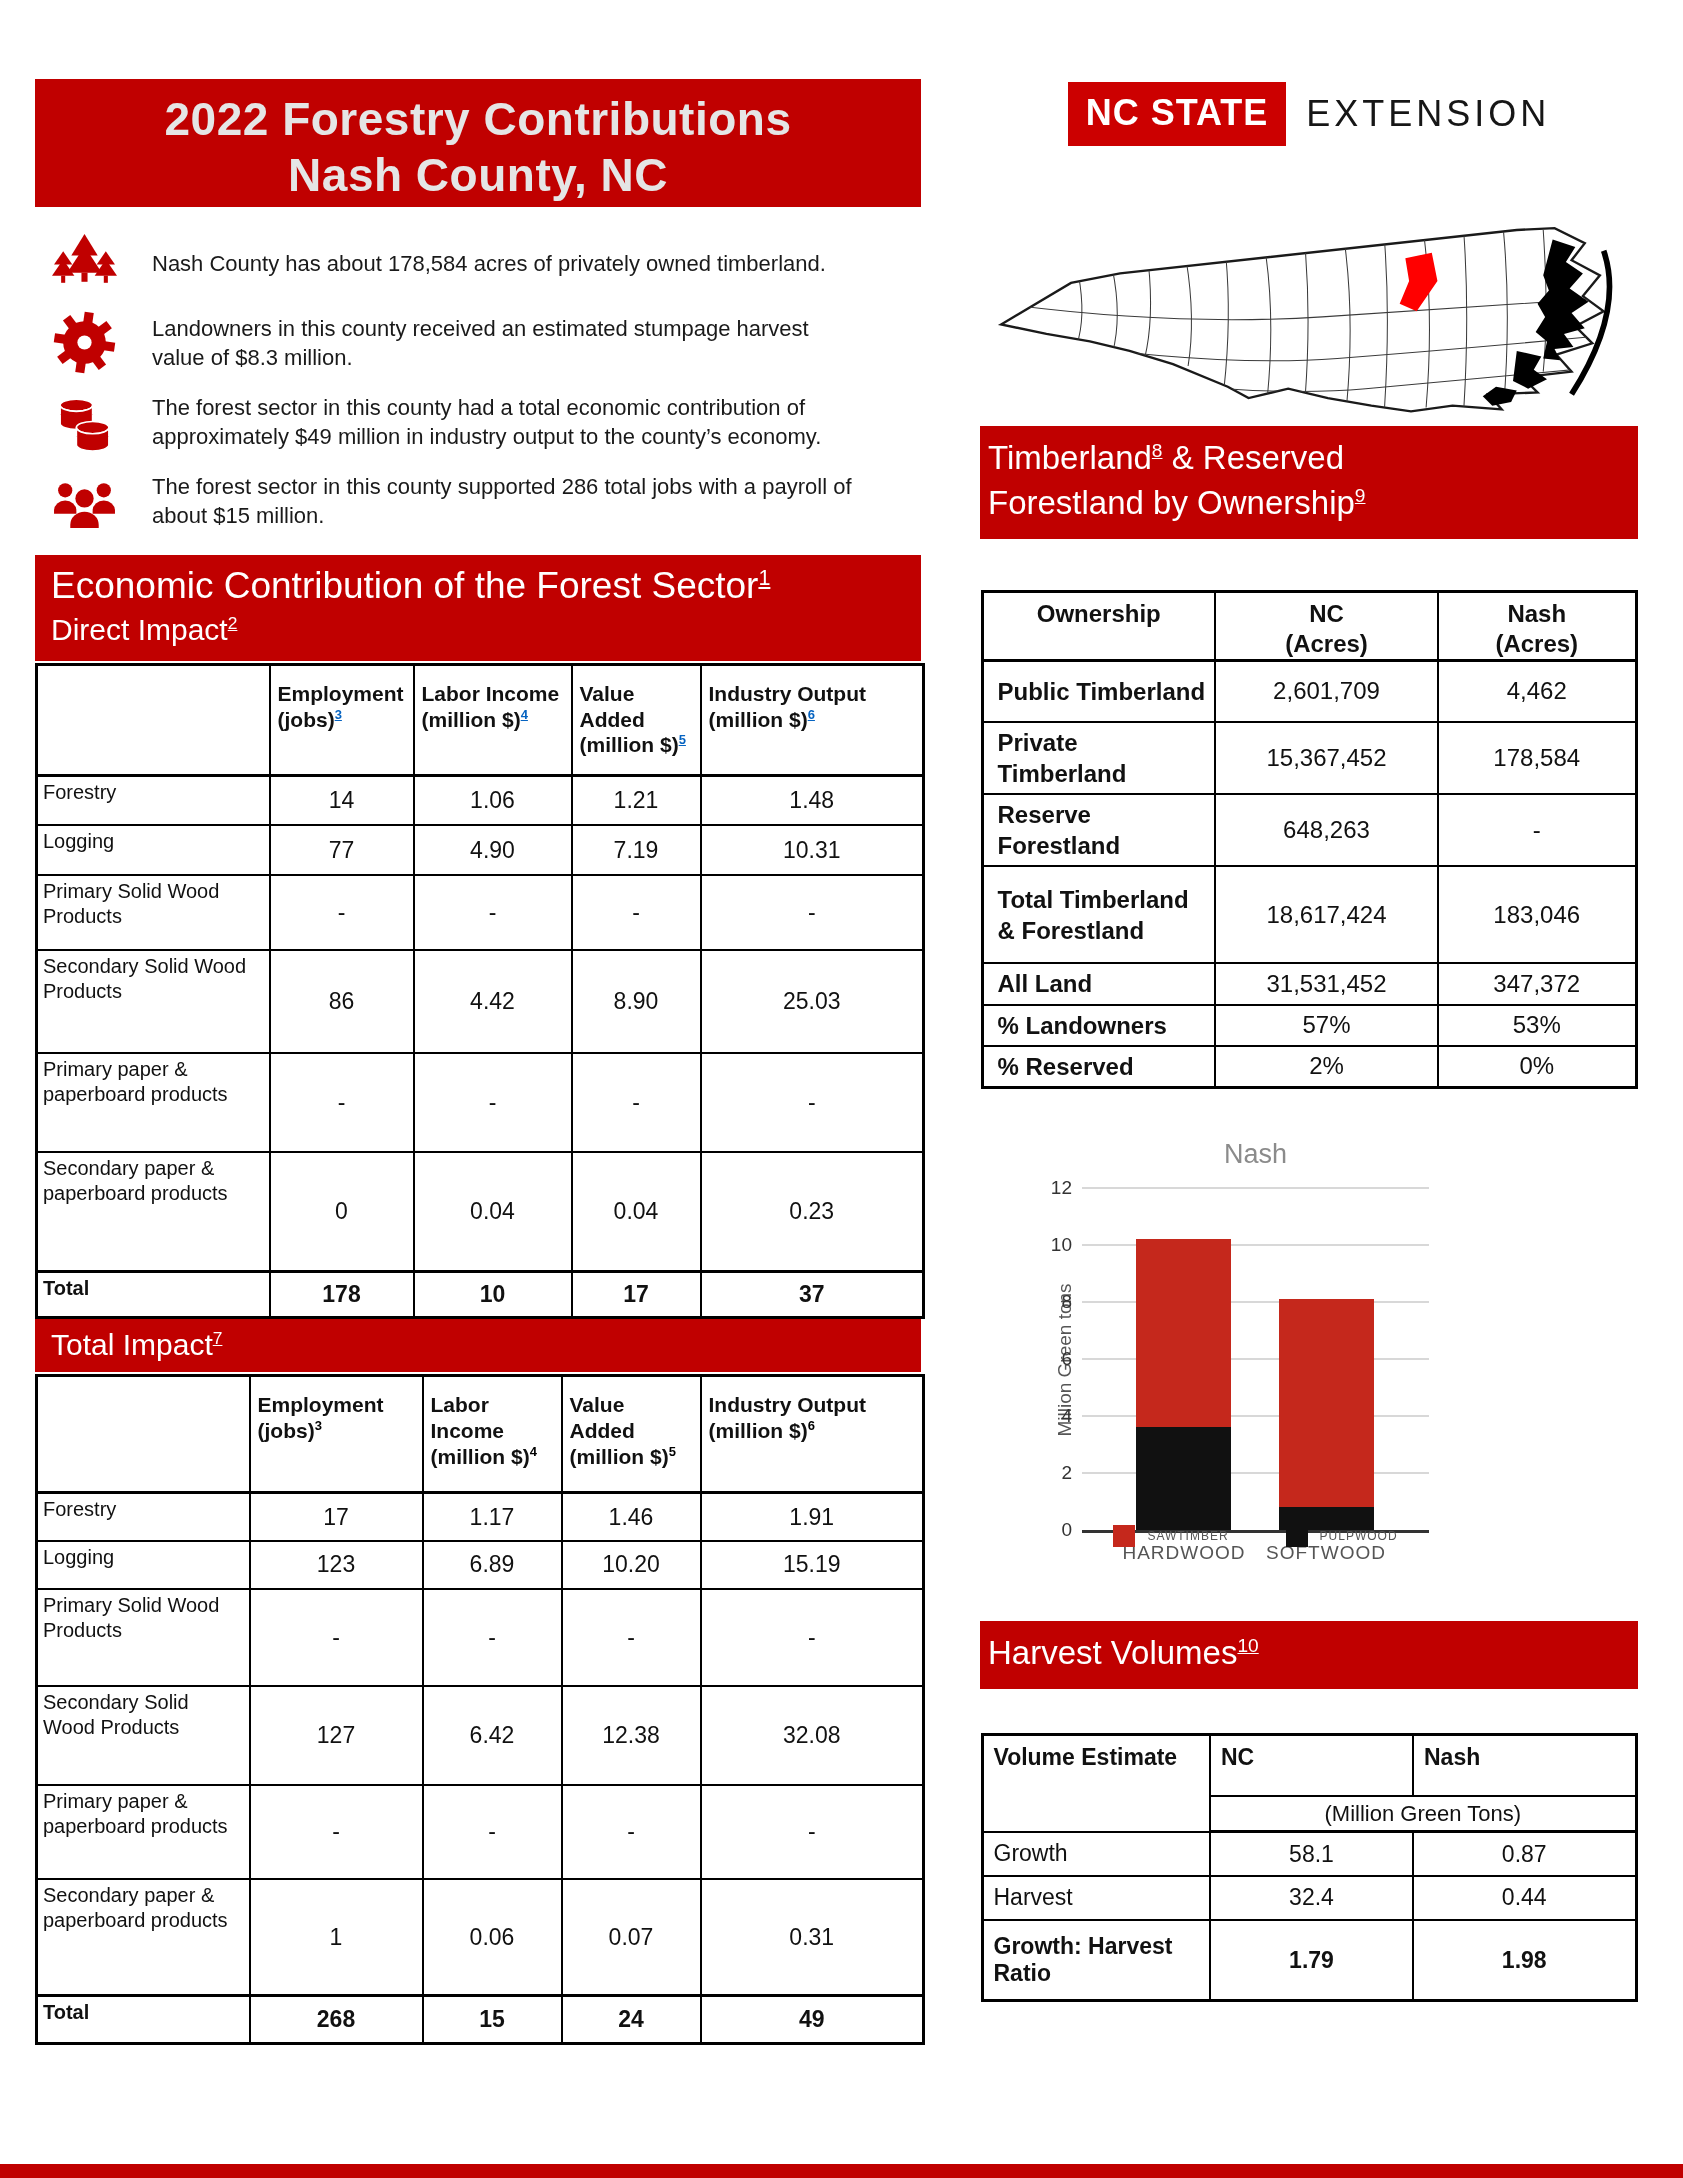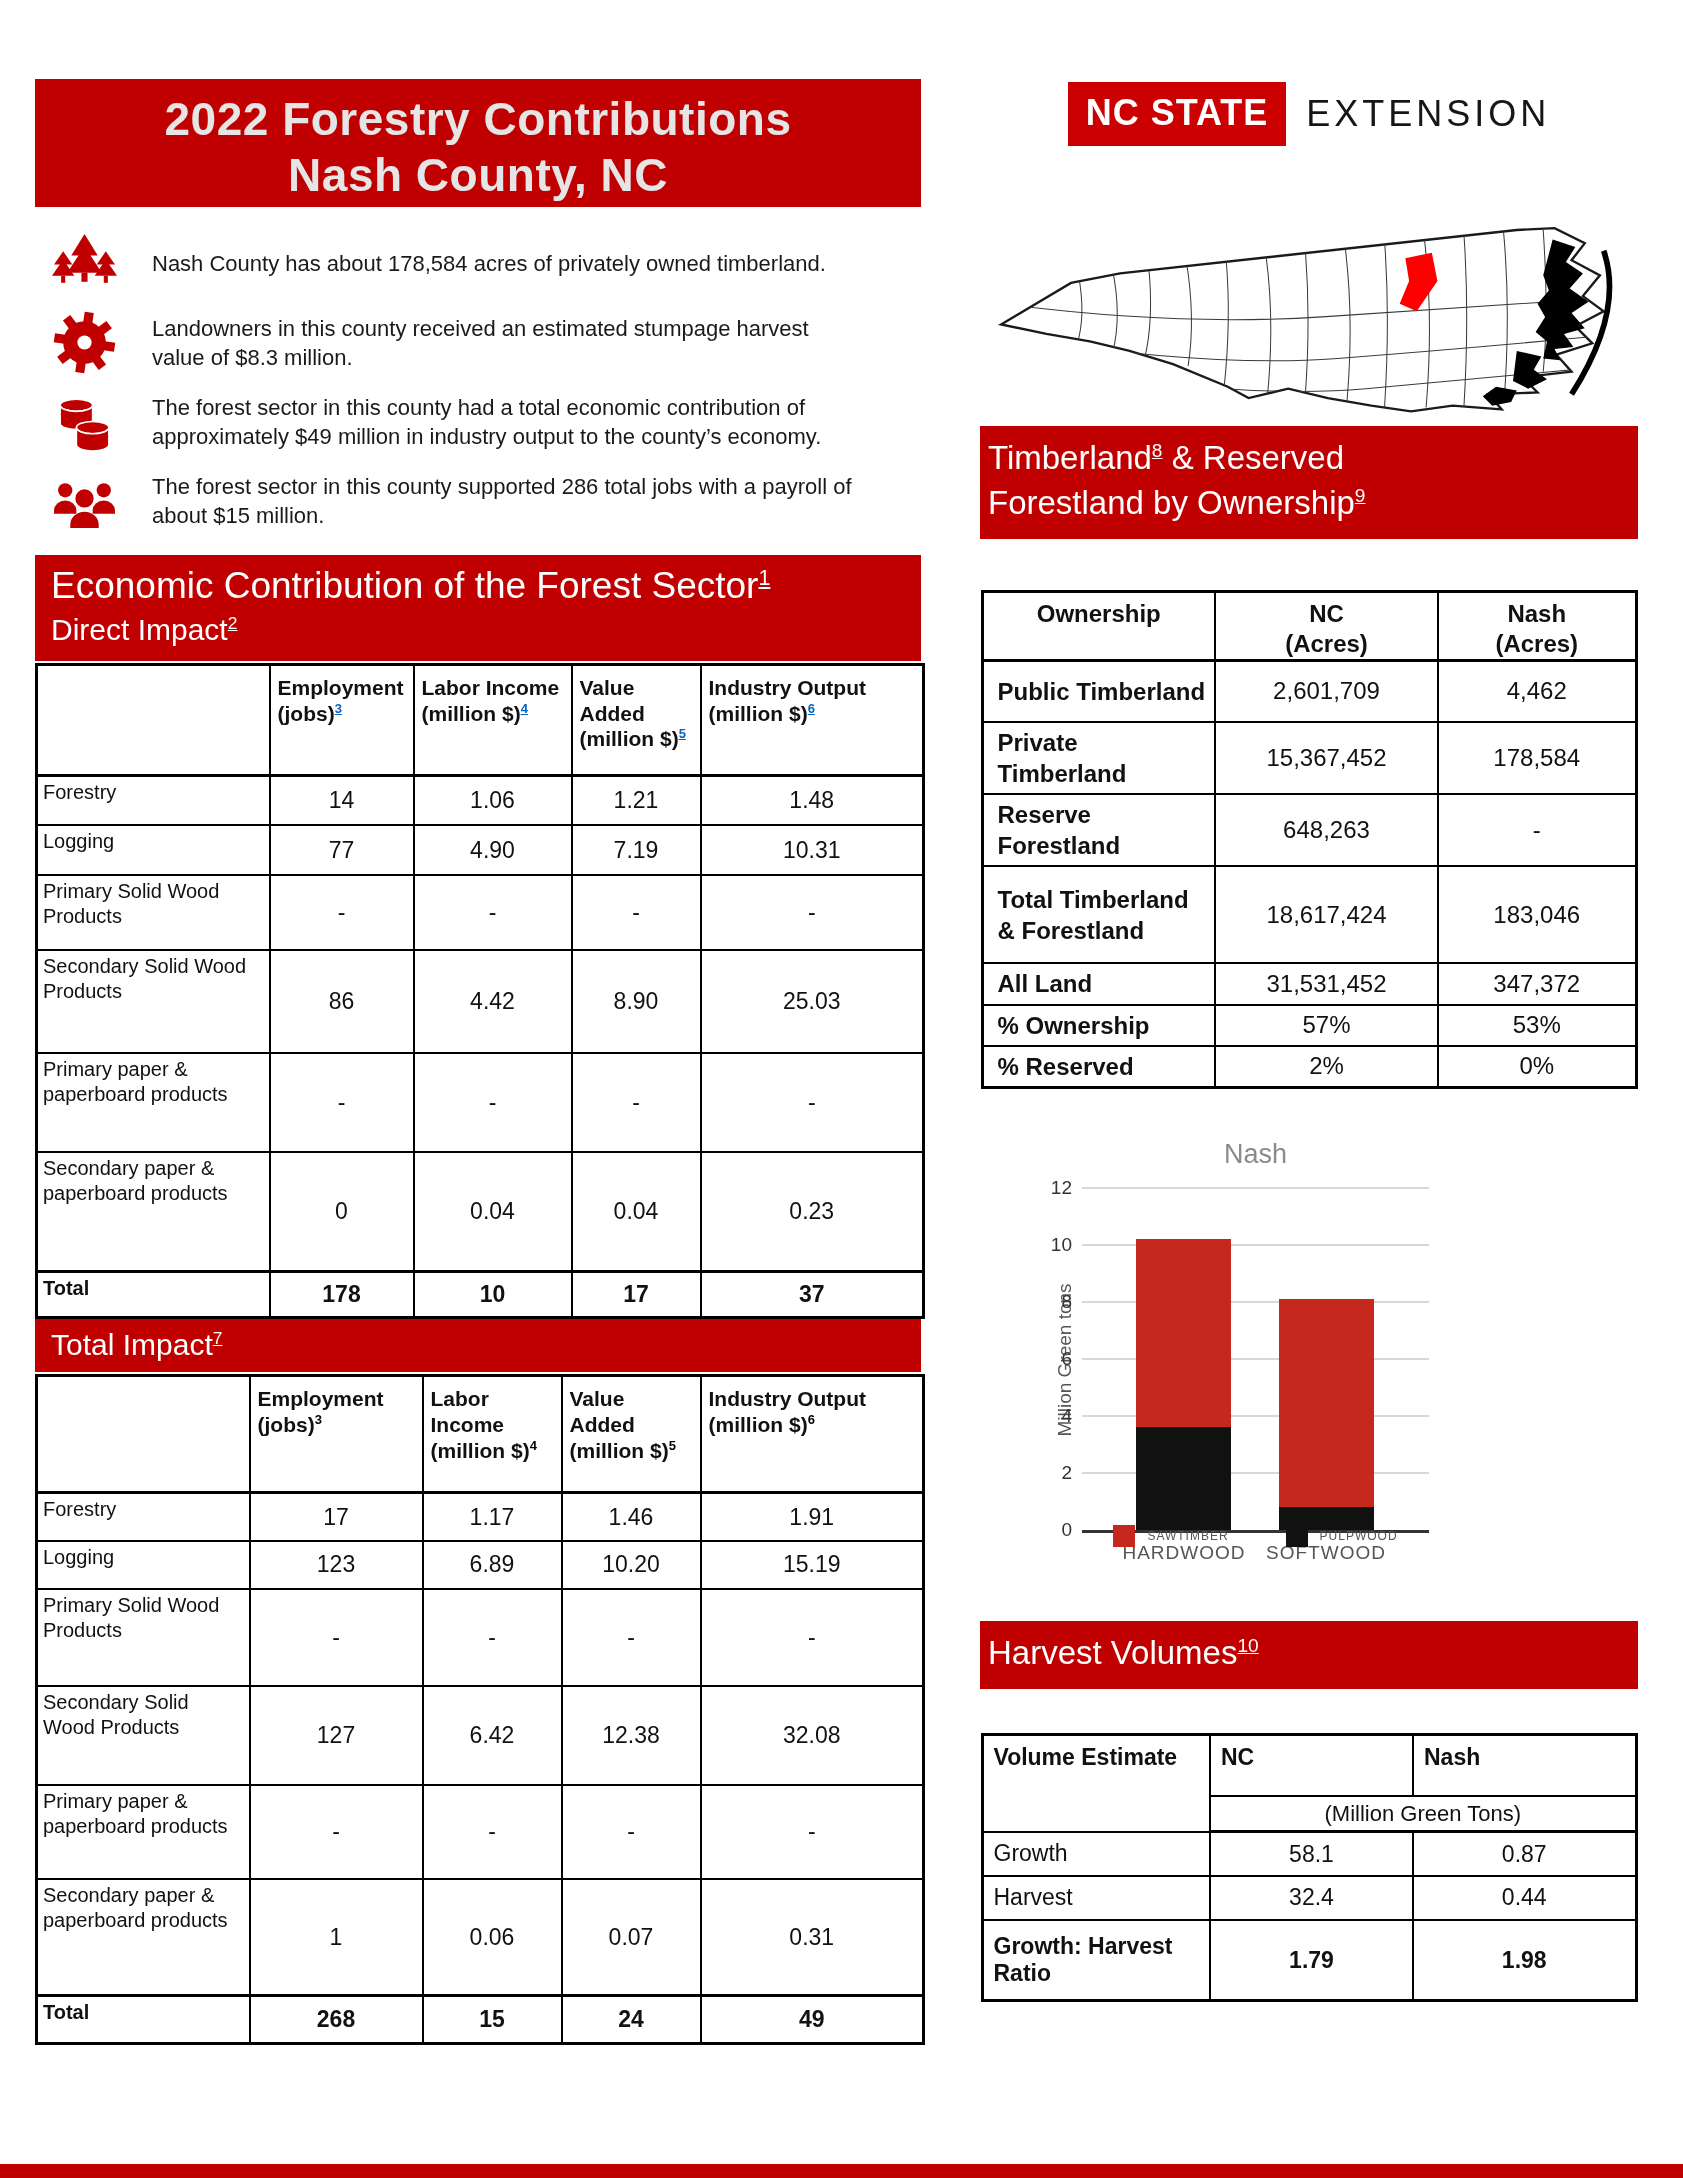--- a/index.html
+++ b/index.html
@@ -31,21 +31,21 @@
   .sb-line2{font-size:30px;font-weight:400;line-height:1.25;margin-top:2px;}
   .section-banner sup, .title-banner sup{font-size:58%;}
   .sup-white{color:#fff;text-decoration:underline;}
   .sup-link{color:var(--link-blue);text-decoration:underline;font-weight:700;}
   .sup-plain{color:#000;text-decoration:none;font-weight:700;}
 
   table{border-collapse:collapse;background:#fff;}
   .impact-table{width:100%;table-layout:fixed;border:3px solid #000;margin-top:2px;}
   .impact-table th,.impact-table td{border:2px solid #000;}
   .impact-table thead th{border-bottom:3px solid #000;vertical-align:top;text-align:left;
-     padding:9px 7px;font-size:21px;font-weight:700;line-height:1.22;}
+     padding:15px 7px;font-size:21px;font-weight:700;line-height:1.22;}
   .impact-table thead .h2 sup{font-size:62%;}
   .impact-table .rlabel{vertical-align:top;text-align:left;font-weight:400;font-size:20px;
      padding:3px 5px;line-height:1.25;}
   .impact-table .vcell{text-align:center;vertical-align:middle;font-size:23px;font-weight:400;}
   .impact-table .row-total th,.impact-table .row-total td{border-top:3px solid #000;font-weight:700;}
   .impact-table .corner{background:#fff;}
   .total-banner{margin-top:0;padding:5px 16px 9px;}
 
   
   .col-right{position:absolute;left:980px;top:76px;width:658px;}
@@ -454,21 +454,21 @@
             <th class="rlabel">Total Timberland &amp; Forestland</th>
             <td class="vcell">18,617,424</td>
             <td class="vcell">183,046</td>
           </tr>
           <tr style="height: 38px;">
             <th class="rlabel">All Land</th>
             <td class="vcell">31,531,452</td>
             <td class="vcell">347,372</td>
           </tr>
           <tr style="height: 34px;">
-            <th class="rlabel">% Ownership</th>
+            <th class="rlabel">% Landowners</th>
             <td class="vcell">57%</td>
             <td class="vcell">53%</td>
           </tr>
           <tr style="height: 34px;">
             <th class="rlabel">% Reserved</th>
             <td class="vcell">2%</td>
             <td class="vcell">0%</td>
           </tr>
         </tbody>
       </table>

